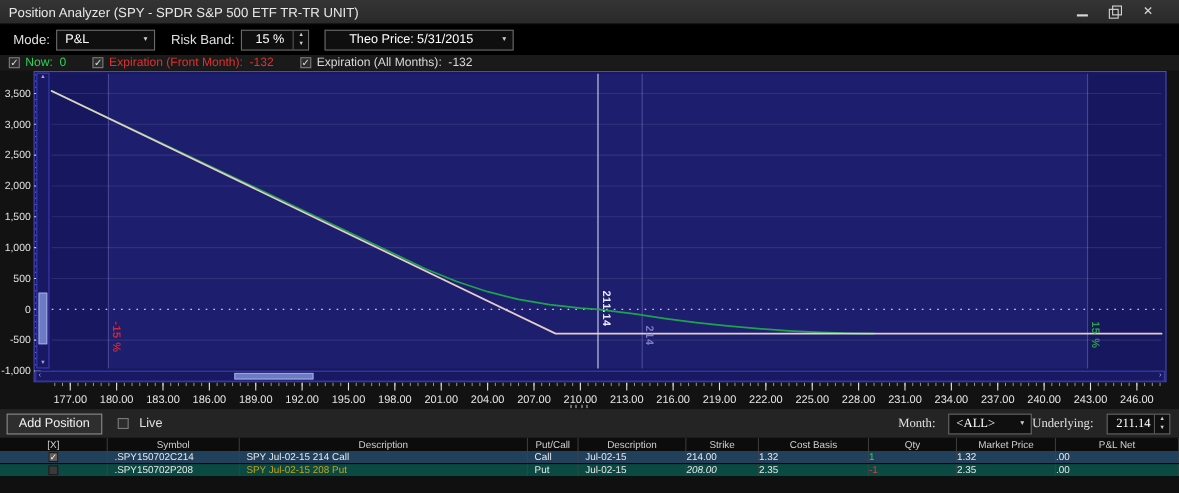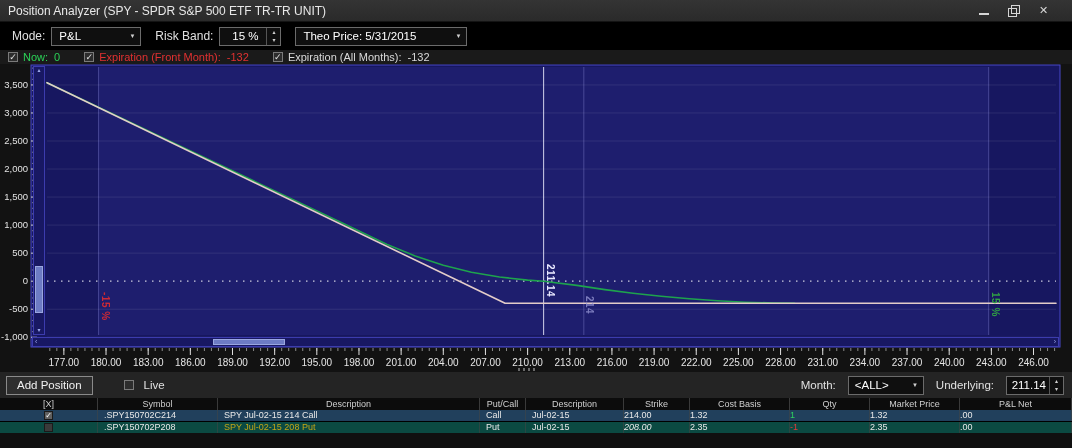--- a/index.html
+++ b/index.html
@@ -20,21 +20,21 @@
     display:flex;align-items:center;padding-left:12px;box-sizing:border-box;font-size:12px;}
   .tlabel{margin-right:6px;color:#e0e0e0;}
   .ctrl{height:19px;background:#0f0f0f;border:1px solid #6b6b6b;display:flex;
     align-items:center;color:#fff;font-size:11.5px;box-sizing:border-box;}
   .caret::after{content:"\25BC";font-size:6px;color:#cfcfcf;margin-left:auto;margin-right:5px;padding-left:8px;}
   #mode-select{width:90px;padding-left:7px;margin-right:14px;}
   #risk-spin{width:62px;margin-right:14px;padding-left:4px;}
   #risk-spin .val{flex:1;text-align:center;}
   .spincol{width:13px;height:100%;border-left:1px solid #555;display:flex;flex-direction:column;}
   .spincol span{flex:1;font-size:6px;line-height:8px;text-align:center;color:#cfcfcf;}
-  #theo-combo{width:172px;padding-left:7px;}
+  #theo-combo{width:172px;padding-left:21px;}
   #theo-combo .tx{margin-right:3px;}
   
   #legendbar{position:absolute;left:0;top:50px;width:100%;height:14px;background:#1a1a1a;
     display:flex;align-items:center;padding-left:8px;box-sizing:border-box;font-size:11px;}
   .leg-item{display:flex;align-items:center;margin-right:24px;}
   .cb{width:10px;height:10px;background:#2d2d2d;border:1px solid #7a7a7a;box-sizing:border-box;
       font-size:9px;line-height:8px;text-align:center;color:#e0e0e0;margin-right:5px;}
   .cb.checked::before{content:"\2713";}
   .leg-val{margin-left:6px;}
   
@@ -51,23 +51,23 @@
   #hscroll{left:32px;top:273px;width:1027px;height:10px;}
   #hscroll .arrow{position:absolute;top:0;height:100%;font-size:7px;color:#9aa6e8;line-height:8px;}
   #hscroll .left{left:2px;} #hscroll .right{right:2px;}
   #hthumb{position:absolute;top:1px;bottom:1px;left:180px;width:72px;background:#6d7bc4;border:1px solid #9aa6e0;box-sizing:border-box;}
   #splitter-grip{position:absolute;left:518px;top:304px;width:20px;height:3px;
     background:repeating-linear-gradient(90deg,#6a6a6a 0 2px,transparent 2px 5px);}
   
   #bottombar{position:absolute;left:0;top:372px;width:100%;height:26px;background:#242424;
     display:flex;align-items:center;box-sizing:border-box;padding:0 6px;font-size:11.5px;}
   #add-pos{height:19px;background:#2e2e2e;border:1px solid #8a8a8a;color:#f0f0f0;
-    font-size:11.5px;padding:0 10px;margin-right:31px;font-family:"Liberation Sans",sans-serif;}
-  #right-group{margin-left:auto;display:flex;align-items:center;}
-  #month-select{width:76px;padding-left:6px;margin:0 12px 0 6px;}
+    font-size:11.5px;padding:0 10px;margin-right:14px;font-family:"Liberation Sans",sans-serif;}
+  #right-group{margin-left:auto;display:flex;align-items:center;font-family:Liberation Serif, serif;}
+  #month-select{width:76px;padding-left:6px;margin:0 0 0 6px;}
   #underlying-spin{width:58px;margin-left:6px;margin-right:2px;}
   #underlying-spin .val{flex:1;text-align:right;padding-right:3px;}
   
   #postable{position:absolute;left:0;top:398px;width:1072px;}
   .trow{display:flex;height:11px;line-height:11px;font-size:9px;overflow:hidden;}
   .thead{height:12px;line-height:12px;background:#0c0c0c;color:#cfcfcf;}
   .tcell{box-sizing:border-box;overflow:hidden;white-space:nowrap;border-right:1px solid rgba(70,70,70,.55);}
   .thead .tcell{text-align:center;border-right:1px solid #3a3a3a;}
   .row-blue{background:#21405c;border-bottom:1px solid #000;color:#e8e8e8;}
   .row-teal{background:#0b4a42;border-bottom:1px solid #000;color:#e8e8e8;}

